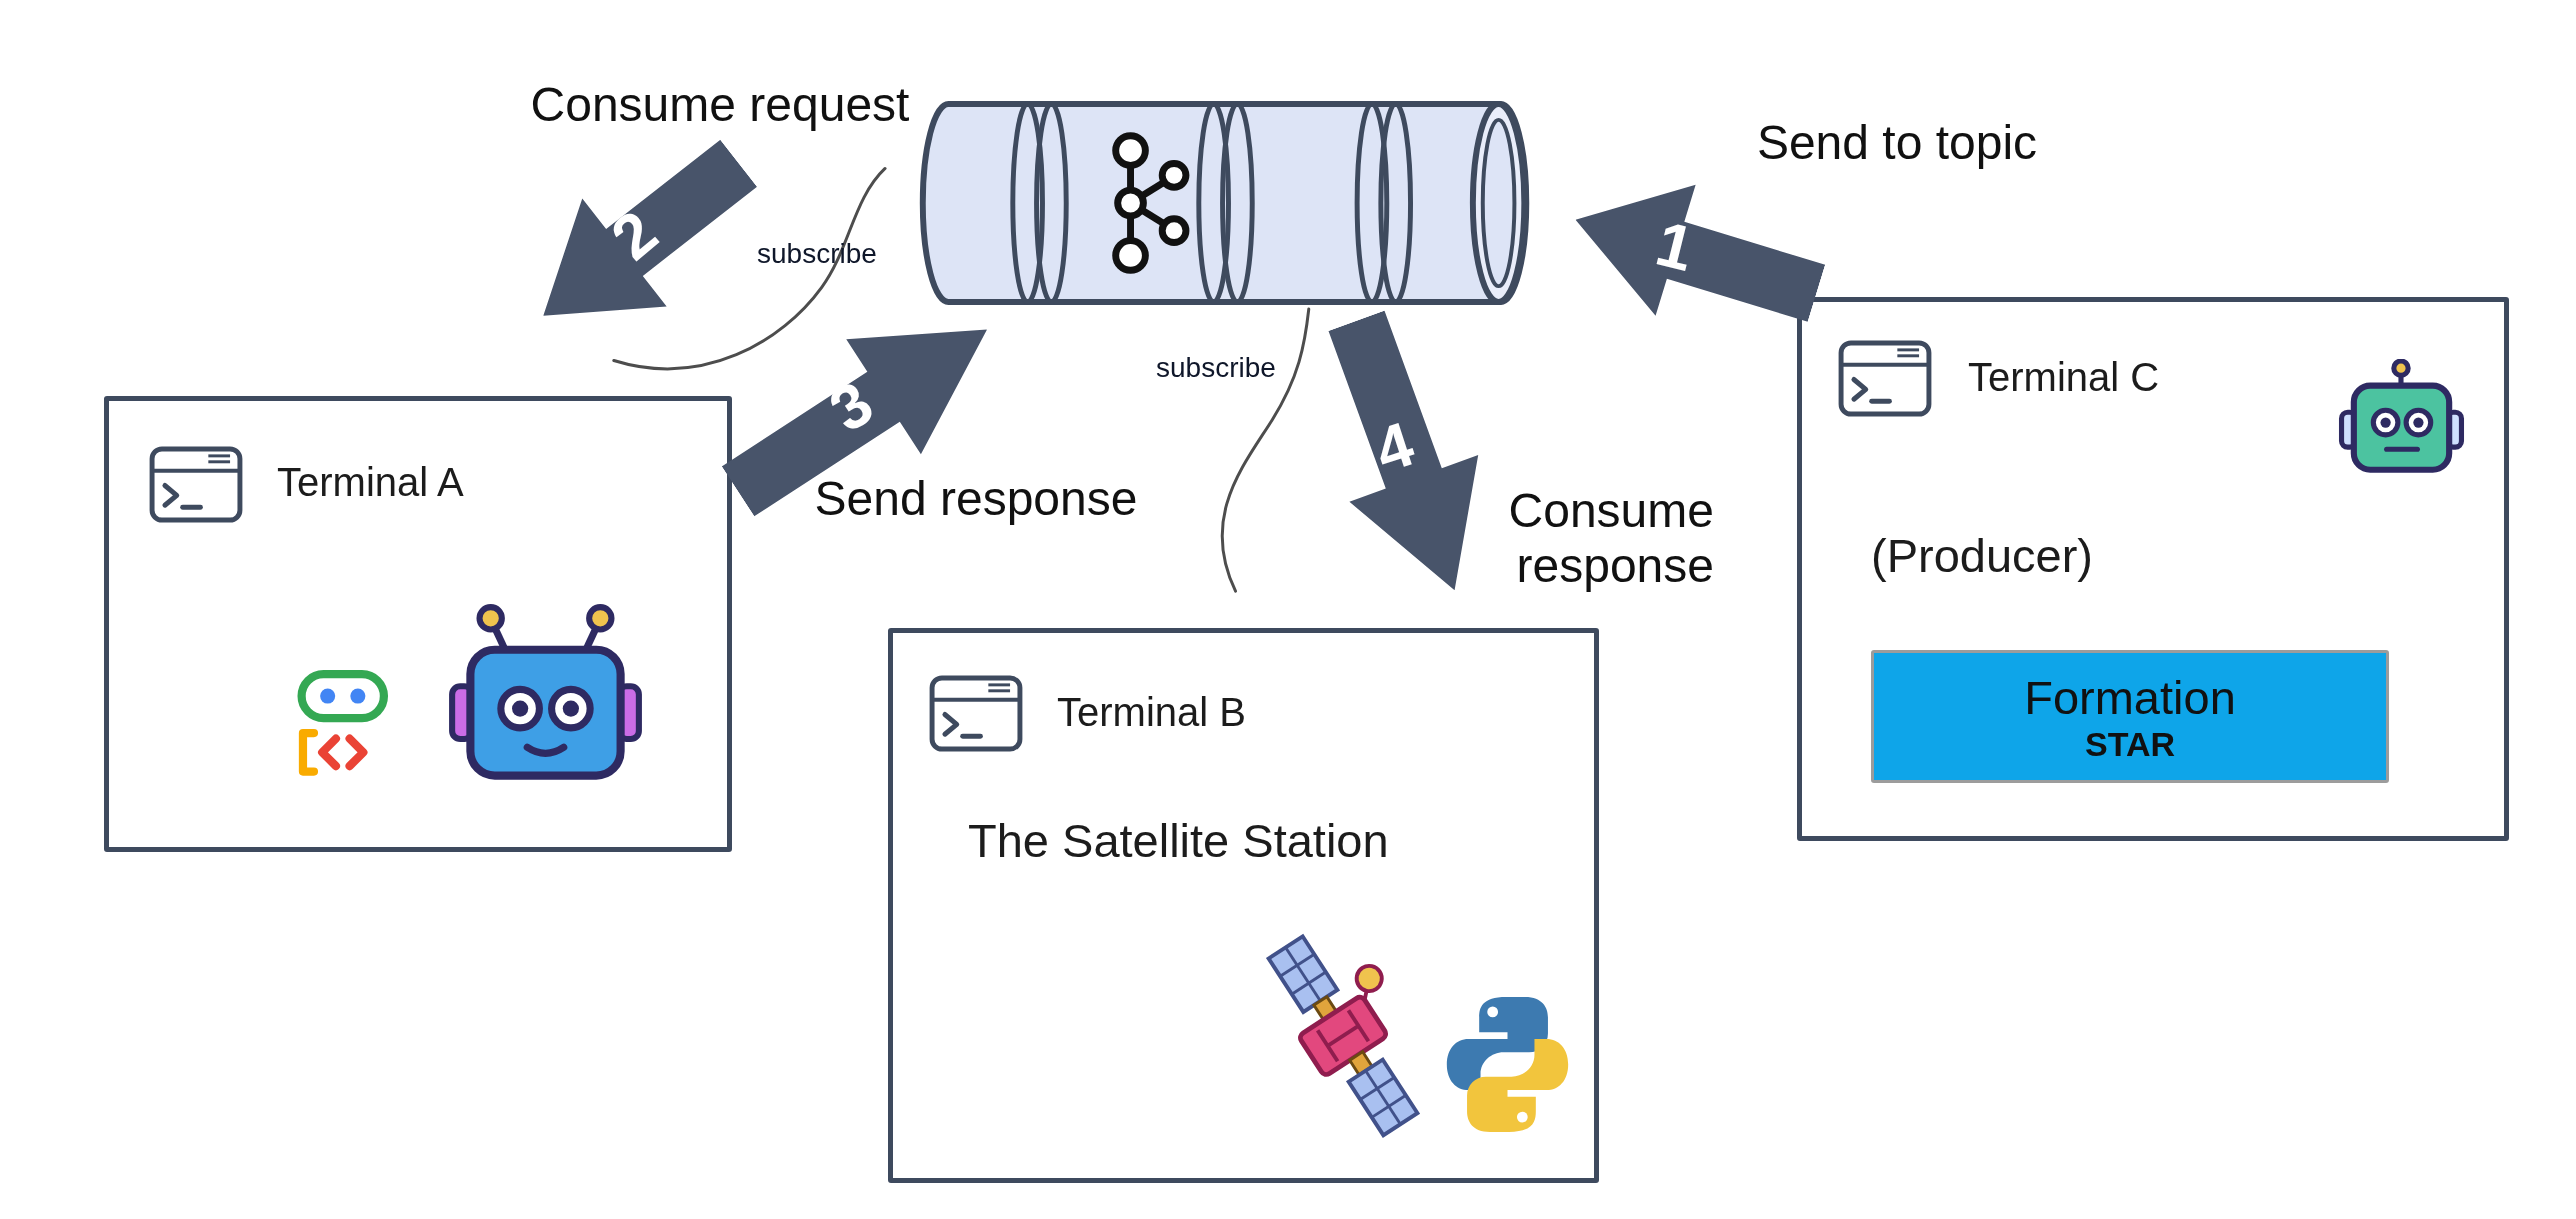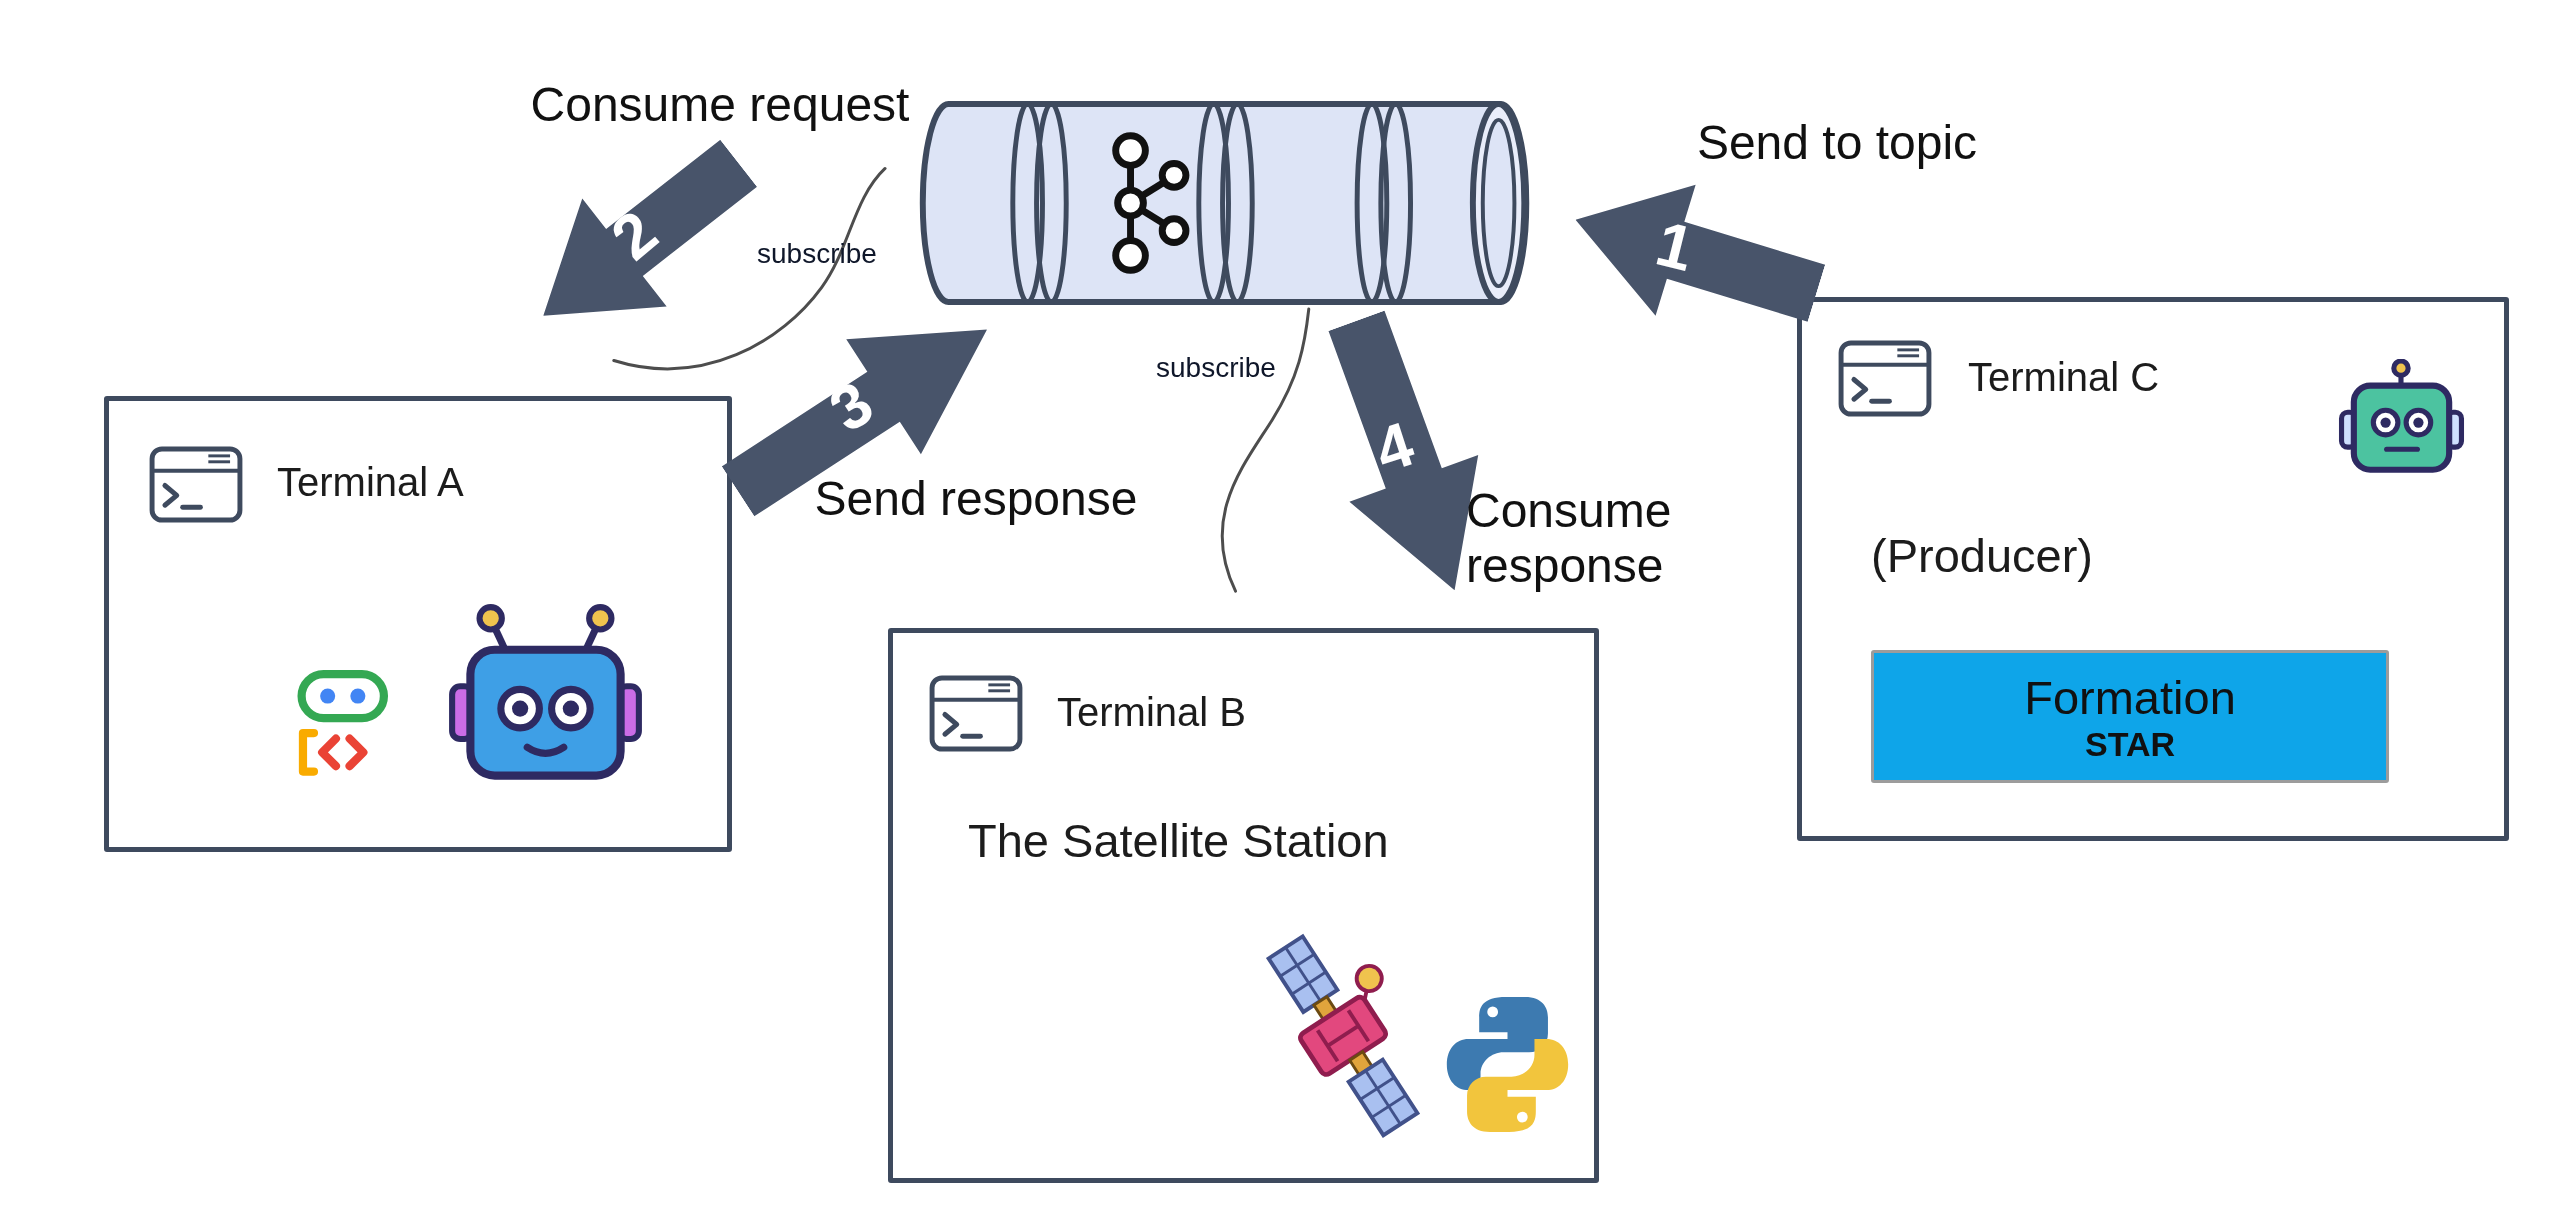--- a/index.html
+++ b/index.html
@@ -34,23 +34,23 @@
     position:absolute;font-size:63px;font-weight:700;color:#ffffff;
     white-space:nowrap;z-index:6;
   }
   #num-1{left:1675px;top:246px;transform:translate(-50%,-50%) rotate(14deg);}
   #num-2{left:634px;top:235px;transform:translate(-50%,-50%) rotate(-40deg);}
   #num-3{left:851px;top:406px;transform:translate(-50%,-50%) rotate(-33deg);}
   #num-4{left:1394px;top:447px;transform:translate(-50%,-50%) rotate(-18deg);}
   
   .flow-label{position:absolute;font-size:48px;color:#111111;z-index:5;}
   #lbl-consume-request{left:522px;top:77px;width:396px;text-align:center;}
-  #lbl-send-to-topic{left:1624px;top:115px;width:426px;text-align:center;}
+  #lbl-send-to-topic{left:1684px;top:115px;width:426px;text-align:center;}
   #lbl-send-response{left:763px;top:471px;width:426px;text-align:center;}
-  #lbl-consume-response{left:1466px;top:483px;width:248px;text-align:left;line-height:1.15;}
+  #lbl-consume-response{left:1466px;top:483px;width:248px;text-align:right;line-height:1.15;}
   .subscribe-label{position:absolute;font-size:28px;color:#0f172a;z-index:5;}
   #lbl-subscribe-1{left:757px;top:238px;}
   #lbl-subscribe-2{left:1156px;top:352px;}
   
   .formation-panel{
     position:absolute;left:69px;top:348px;width:512px;height:127px;
     background:#0ea5e9;border:3px solid #9c9c9c;border-radius:3px;
     display:flex;flex-direction:column;align-items:center;justify-content:center;
   }
   .formation-line1{font-size:47px;color:#111;}

